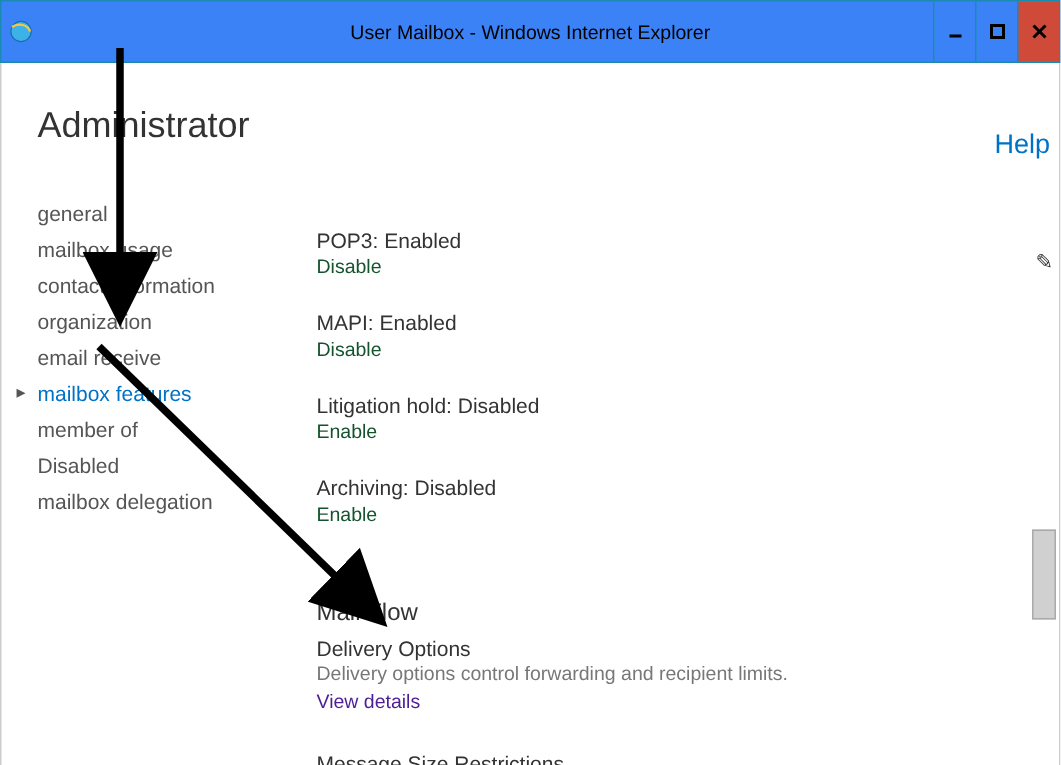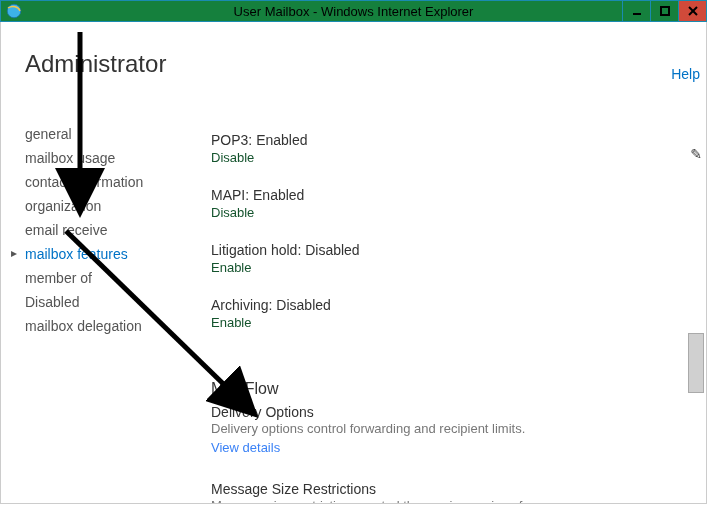--- a/index.html
+++ b/index.html
@@ -1,47 +1,47 @@
 <!DOCTYPE html>
 <html><head>
 <meta charset="utf-8">
 <style>
   * { box-sizing: border-box; margin: 0; padding: 0; }
   html, body { width: 707px; height: 510px; font-family: "Segoe UI", Arial, sans-serif; font-size: 14px; overflow: hidden; background: #fff; }
   .titlebar {
-    height: 22px;
-    background: #15803d;
+    height: 42px;
+    background: #3b82f6;
     display: flex;
     align-items: center;
     position: relative;
     border: 1px solid #1a8bb0;
   }
   .titlebar .ie-icon { width: 18px; height: 18px; margin-left: 4px; }
   .titlebar .title-text { position: absolute; left: 50%; transform: translateX(-50%); font-size: 13px; color: #000; }
   .win-controls { position: absolute; right: 0; top: 0; display: flex; height: 100%; }
   .win-btn { width: 28px; height: 100%; border-left: 1px solid #1a8bb0; display: flex; align-items: center; justify-content: center; font-family: "Segoe UI Symbol", sans-serif; font-size: 12px; }
   .win-btn.close { background: #d04a3a; }
   .content { display: flex; height: calc(100% - 28px); background: #fff; border: 1px solid #ccc; border-top: none; position: relative; }
-  .help-link { position: absolute; right: 6px; top: 44px; color: #0072c6; font-size: 14px; }
+  .help-link { position: absolute; right: 6px; top: 44px; color: #0072c6; font-size: 18px; }
   .sidebar { width: 190px; padding: 28px 12px 12px 24px; }
-  .page-title { font-size: 24px; font-weight: 300; color: #333; margin-bottom: 44px; }
+  .page-title { font-size: 24px; font-weight: 300; color: #333; margin-bottom: 32px; }
   .nav-list { list-style: none; }
   .nav-item { font-size: 14px; color: #555; padding: 4px 0; cursor: pointer; position: relative; }
   .nav-item.active { color: #0072c6; }
   .nav-item.active::before { content: "▸"; position: absolute; left: -14px; color: #555; font-size: 12px; }
   .main { flex: 1; padding: 110px 20px 20px 20px; position: relative; overflow: hidden; }
   .feature-block { margin-bottom: 22px; }
   .feature-status { font-size: 14px; color: #333; }
   .feature-action { font-size: 13px; color: #14532d; cursor: pointer; display: inline-block; margin-top: 2px; }
   .section { margin-top: 50px; }
   .section-title { font-size: 16px; color: #333; margin-bottom: 6px; }
   .subsection { margin-bottom: 26px; }
   .sub-heading { font-size: 14px; color: #333; }
   .sub-desc { font-size: 13px; color: #777; line-height: 1.35; max-width: 360px; }
-  .sub-link { font-size: 13px; color: #3b82f6; cursor: pointer; display: inline-block; margin-top: 2px; }
+  .sub-link { font-size: 13px; color: #4c1d95; cursor: pointer; display: inline-block; margin-top: 2px; }
   .scrollbar-stub { position: absolute; right: 2px; bottom: 110px; width: 16px; height: 60px; background: #d0d0d0; border: 1px solid #aaa; }
   .edit-icon-stub { position: absolute; right: 4px; top: 124px; color: #333; font-size: 14px; }
   .annotation { position: absolute; top: 28px; left: 0; width: 100%; height: calc(100% - 28px); pointer-events: none; }
 </style>
 </head>
 <body>
 
 <div class="titlebar">
   <svg class="ie-icon" viewBox="0 0 24 24">
     <circle cx="12" cy="12" r="9" fill="#3db2e8" stroke="#1a6fa8" stroke-width="1"></circle>

